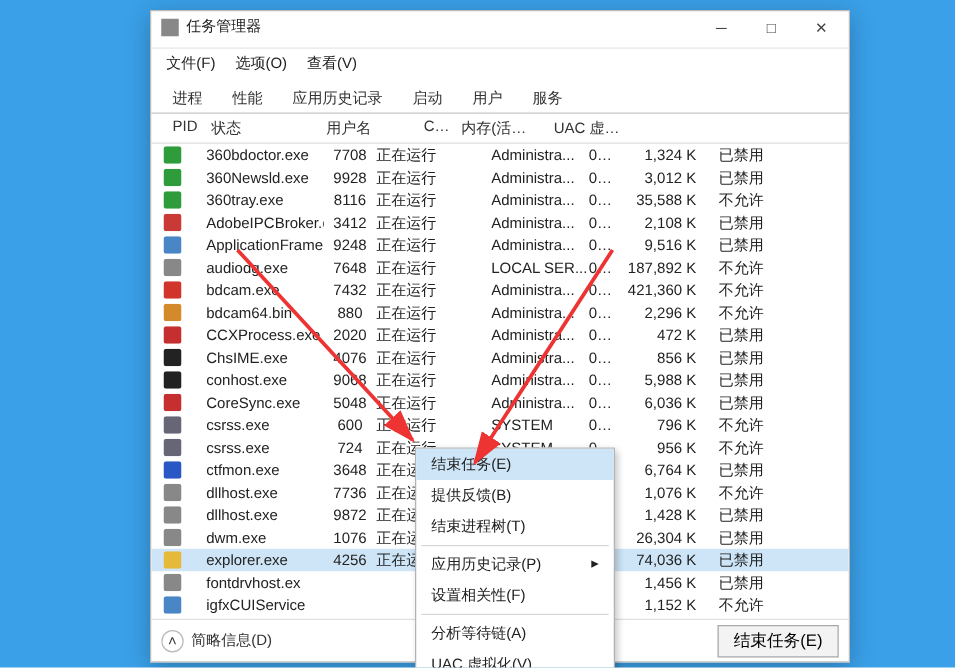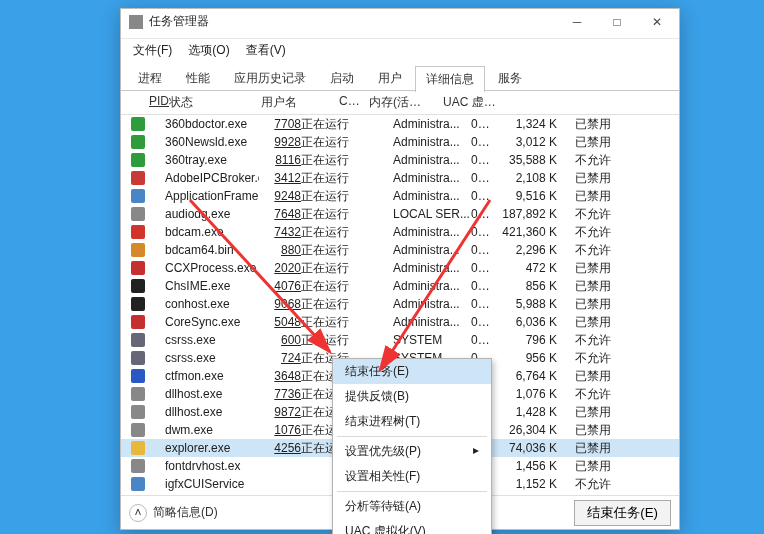--- a/index.html
+++ b/index.html
@@ -52,21 +52,21 @@
     border-color:#c7c7c7; border-top:1px solid #c7c7c7;
     background:#fff; position:relative; top:1px;
   }
   .tab-underline { border-bottom:1px solid #c7c7c7; margin-top:-1px; }
   .table-header {
     display:flex; padding:3px 6px; border-bottom:1px solid #e0e0e0;
     color:#333; font-size:12px;
   }
   .table-header > div { overflow:hidden; white-space:nowrap; text-overflow:ellipsis; }
   .col-name { width:132px; padding-left:4px;}
-  .col-pid  { width:42px; text-align:right;text-decoration:underline;}
+  .col-pid  { width:42px; text-align:center;}
   .col-state{ width:92px; }
   .col-user { width:78px; }
   .col-cpu  { width:30px; text-align:right; padding-right:20px;}
   .col-mem  { width:74px; text-align:right; padding-right:18px;}
   .col-uac  { width:56px; }
 
   .rows {
     flex:1; overflow:hidden;
   }
   .row {
@@ -127,21 +127,20 @@
     <span>选项(O)</span>
     <span>查看(V)</span>
   </div>
 
   <div class="tabs-row" id="tabs-row">
       <span class="tab">进程</span>
       <span class="tab">性能</span>
       <span class="tab">应用历史记录</span>
       <span class="tab">启动</span>
       <span class="tab">用户</span>
-      <span class="tab active">详细信息</span>
       <span class="tab">服务</span>
     </div>
   <div class="tab-underline"></div>
 
   <div class="table-header">
     <div class="col-pid">PID</div>
     <div class="col-state">状态</div>
     <div class="col-user">用户名</div>
     <div class="col-cpu">CPU</div>
     <div class="col-mem">内存(活动的...</div>
@@ -415,21 +414,21 @@
     </div>
     <button class="end-task-btn">结束任务(E)</button>
   </div>
 </div>
 
 <div class="ctx" style="left:332px; top:358px;">
   <div class="mi sel">结束任务(E)</div>
   <div class="mi">提供反馈(B)</div>
   <div class="mi">结束进程树(T)</div>
   <div class="sep"></div>
-  <div class="mi"><span>设置优先级(P)</span><span style="float:right">▸</span></div>
+  <div class="mi"><span>应用历史记录(P)</span><span style="float:right">▸</span></div>
   <div class="mi">设置相关性(F)</div>
   <div class="sep"></div>
   <div class="mi">分析等待链(A)</div>
   <div class="mi">UAC 虚拟化(V)</div>
 
 </div>
 
 <svg class="overlay" width="764" height="534">
   <defs>
     <marker id="ah" markerWidth="10" markerHeight="10" refX="8" refY="3" orient="auto">

